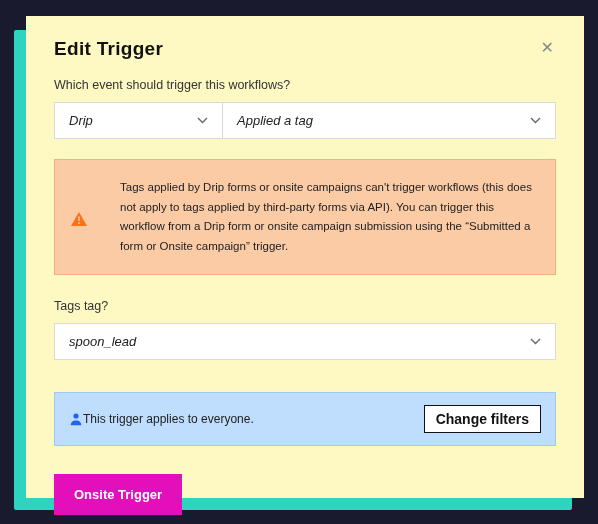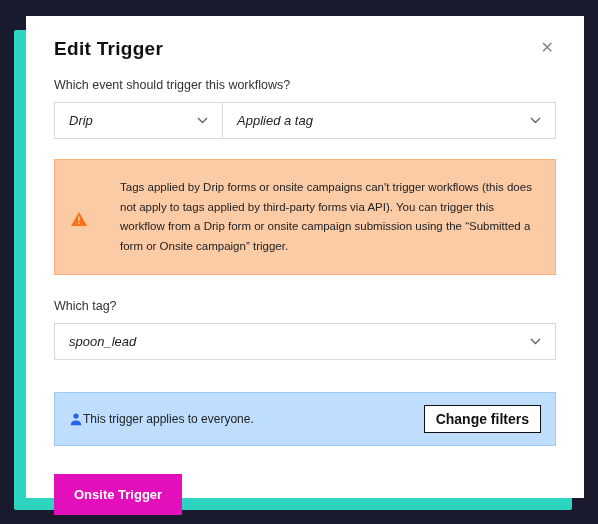--- a/index.html
+++ b/index.html
@@ -23,21 +23,21 @@
       bottom: 14px;
       background: #2dd4bf;
       border-radius: 2px;
     }
     .modal {
       position: absolute;
       top: 16px;
       left: 26px;
       right: 14px;
       bottom: 26px;
-      background: #ffffff;
+      background: #fef9c3;
       padding: 22px 28px;
     }
     .modal-header {
       display: flex;
       justify-content: space-between;
       align-items: flex-start;
       margin-bottom: 18px;
     }
     .modal-title {
       font-size: 19px;
@@ -189,21 +189,21 @@
     <span class="warning-icon">
       <svg width="16" height="14" viewBox="0 0 16 14">
           <path d="M8 0 L16 14 L0 14 Z" fill="currentColor"></path>
           <rect x="7.2" y="4.5" width="1.6" height="4.5" fill="#fbcba6"></rect>
           <rect x="7.2" y="10.3" width="1.6" height="1.6" fill="#fbcba6"></rect>
         </svg>
     </span>
     <p>Tags applied by Drip forms or onsite campaigns can't trigger workflows (this does not apply to tags applied by third-party forms via API). You can trigger this workflow from a Drip form or onsite campaign submission using the “Submitted a form or Onsite campaign” trigger.</p>
   </div>
 
-  <p class="field-label">Which tag?</p>
+  <p class="field-label">Tags tag?</p>
 
   <div class="select select-full">
     <span class="select-value">spoon_lead</span>
     <span class="chevron">
       <svg width="11" height="7" viewBox="0 0 11 7">
           <path d="M1 1 L5.5 5.5 L10 1" fill="none" stroke="currentColor" stroke-width="1.4"></path>
         </svg>
     </span>
   </div>
 

